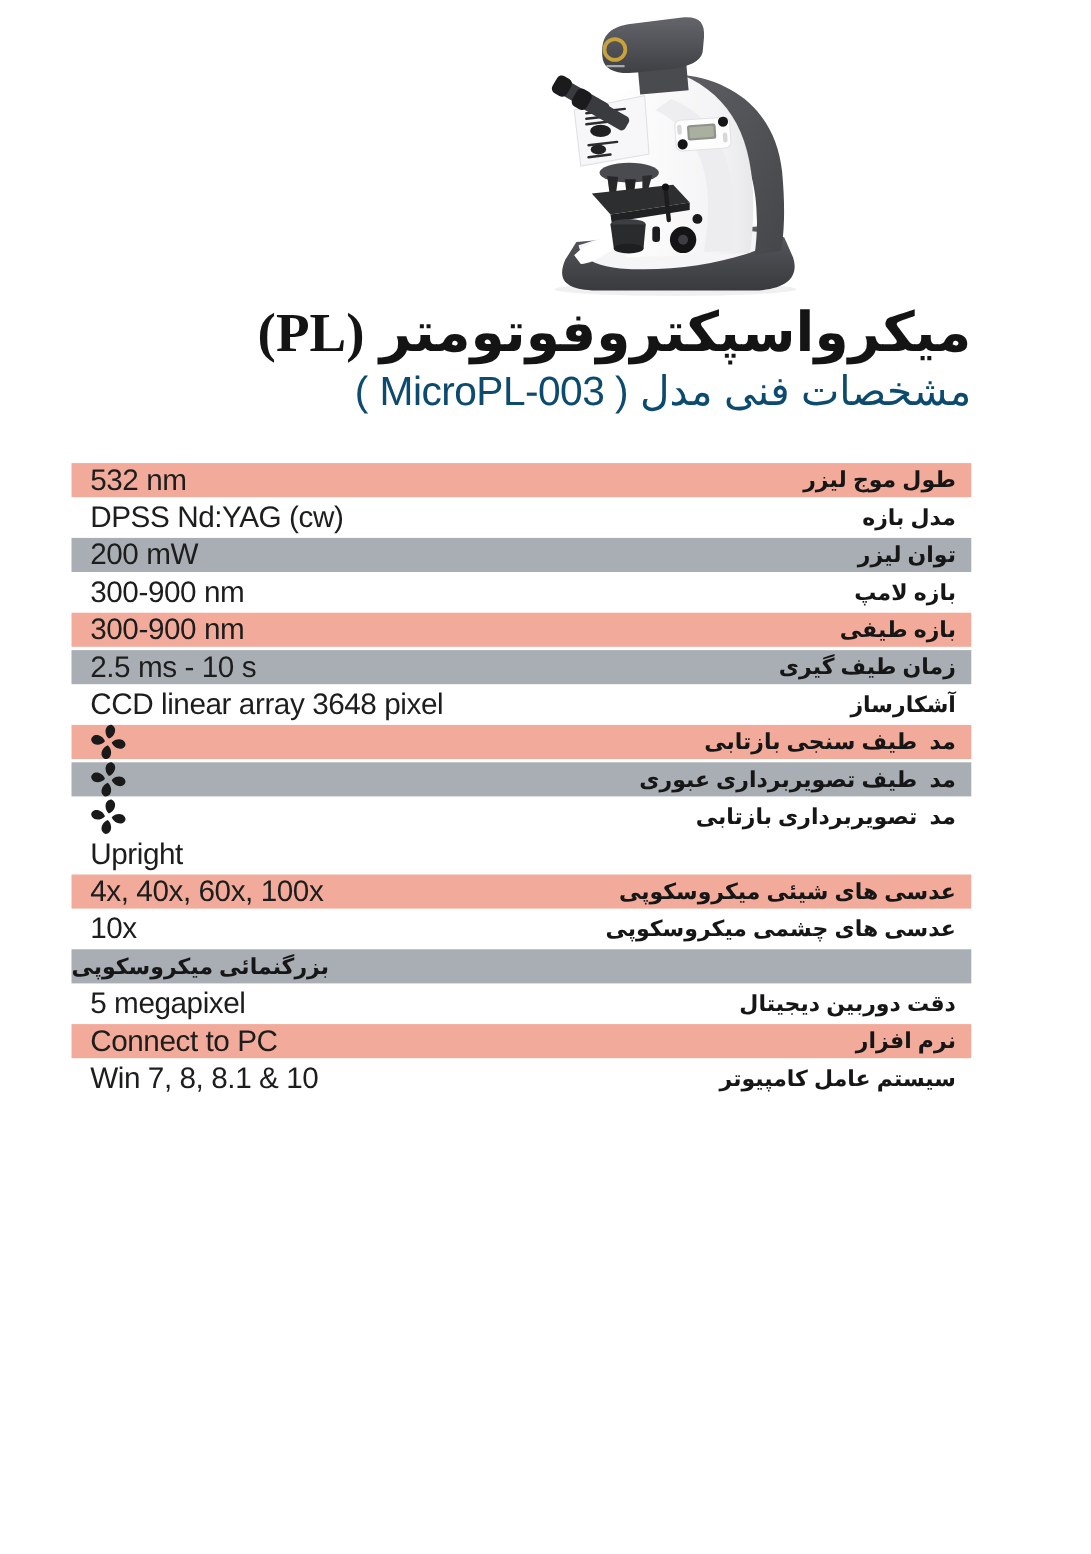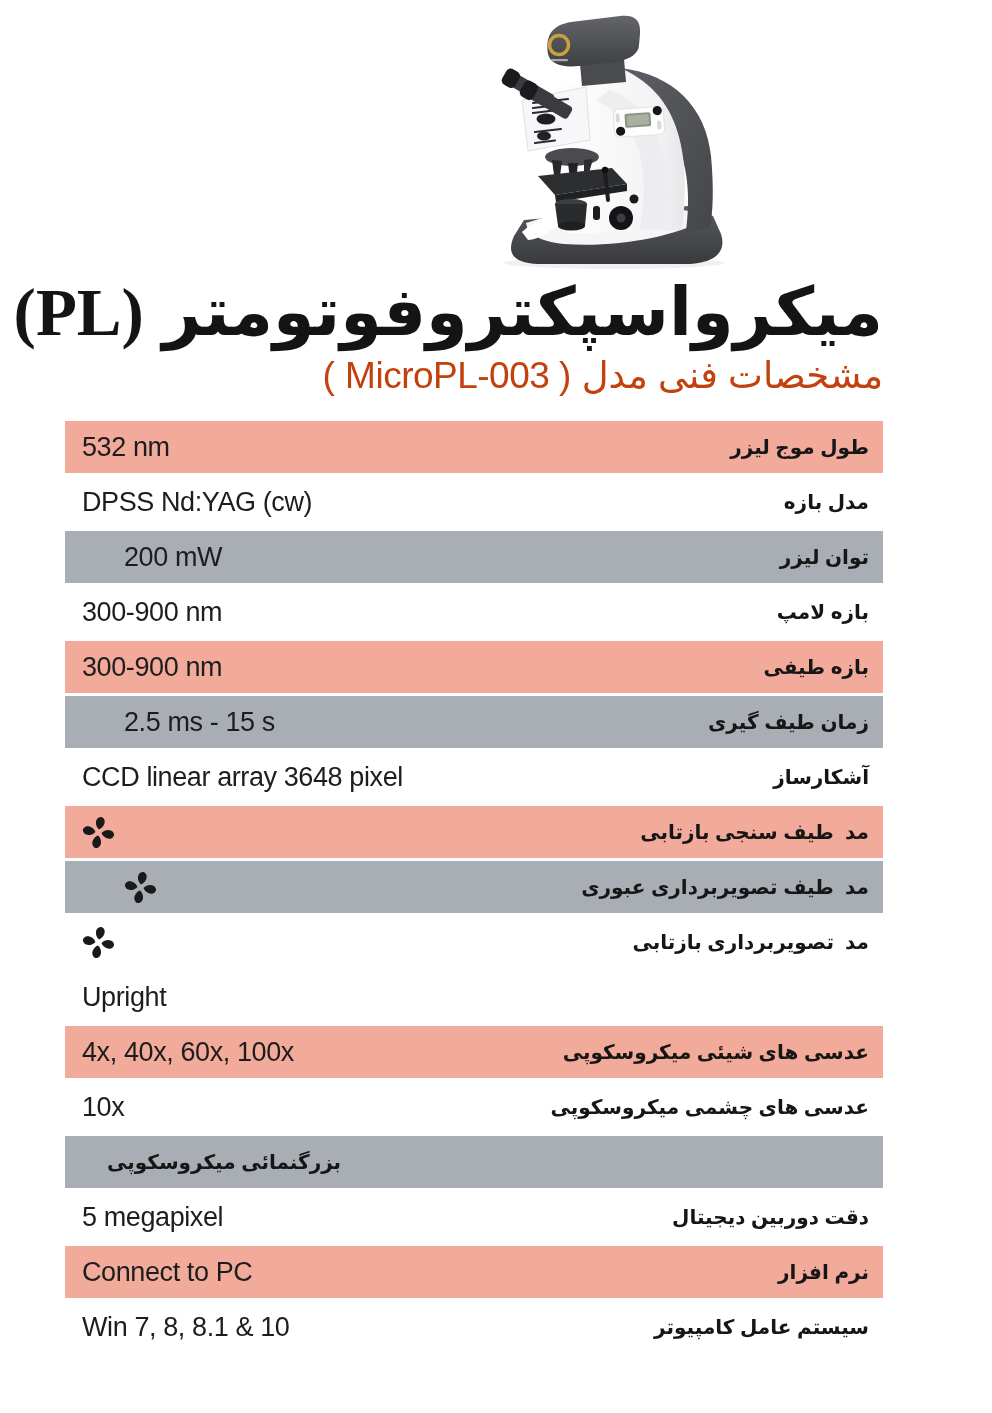--- a/index.html
+++ b/index.html
@@ -5,32 +5,32 @@
   html,body{margin:0;padding:0;background:#ffffff;}
   body{width:992px;height:1413px;position:relative;overflow:hidden;
        font-family:"Liberation Sans","DejaVu Sans",sans-serif;-webkit-font-smoothing:antialiased;}
   .page{position:absolute;inset:0;background:#ffffff;}
 
   
   .microscope{position:absolute;left:492px;top:8px;width:240px;height:262px;}
 
   
   .titles{position:absolute;top:274px;right:109px;text-align:right;}
-  .title{font-size:67px;font-weight:700;color:#141414;line-height:1.12;letter-spacing:-1px;}
+  .title{font-size:50px;font-weight:700;color:#141414;line-height:1.12;letter-spacing:-1px;}
   .title .latin-serif{font-family:"Liberation Serif","DejaVu Serif",serif;font-weight:600;letter-spacing:0;}
-  .subtitle{margin-top:6px;font-size:37px;font-weight:400;color:#c2410c;line-height:1.1;letter-spacing:-0.5px;}
+  .subtitle{margin-top:6px;font-size:37px;font-weight:400;color:#0c4a6e;line-height:1.1;letter-spacing:-0.5px;}
   .subtitle .latin{font-family:"Liberation Sans","DejaVu Sans",sans-serif;}
   .title span, .subtitle span{unicode-bidi:isolate;}
 
   
   .spec-table{position:absolute;left:65px;top:421px;width:818px;
               display:flex;flex-direction:column;gap:3px;}
-  .spec-row{height:52px;display:flex;justify-content:space-between;align-items:center;}
+  .spec-row{height:31px;display:flex;justify-content:space-between;align-items:center;}
   .bg-salmon{background:#F2AB9B;}
-  .bg-gray{background:#A9AEB4;padding-left:42px;}
+  .bg-gray{background:#A9AEB4;}
   .bg-white{background:transparent;}
   .value-cell{display:flex;align-items:center;padding-left:17px;min-width:0;}
   .value-text{font-size:27px;color:#1d1d1d;letter-spacing:-0.4px;white-space:nowrap;}
   .check-icon{width:33px;height:33px;flex:0 0 auto;}
   .check-icon path{fill:#1a1a1a;}
   .label-cell{padding-right:14px;font-size:20px;font-weight:700;color:#161616;
               white-space:pre-wrap;text-align:right;}
 </style>
 </head>
 <body>
@@ -165,21 +165,21 @@
       <div class="spec-row bg-salmon">
     <div class="value-cell">
 
       <span class="value-text">300-900 nm</span>
     </div>
     <div class="label-cell" dir="rtl">بازه طیفی</div>
   </div>
       <div class="spec-row bg-gray">
     <div class="value-cell">
 
-      <span class="value-text">2.5 ms - 15 s</span>
+      <span class="value-text">2.5 ms - 10 s</span>
     </div>
     <div class="label-cell" dir="rtl">زمان طیف گیری</div>
   </div>
       <div class="spec-row bg-white">
     <div class="value-cell">
 
       <span class="value-text">CCD linear array 3648 pixel</span>
     </div>
     <div class="label-cell" dir="rtl">آشکارساز</div>
   </div>

